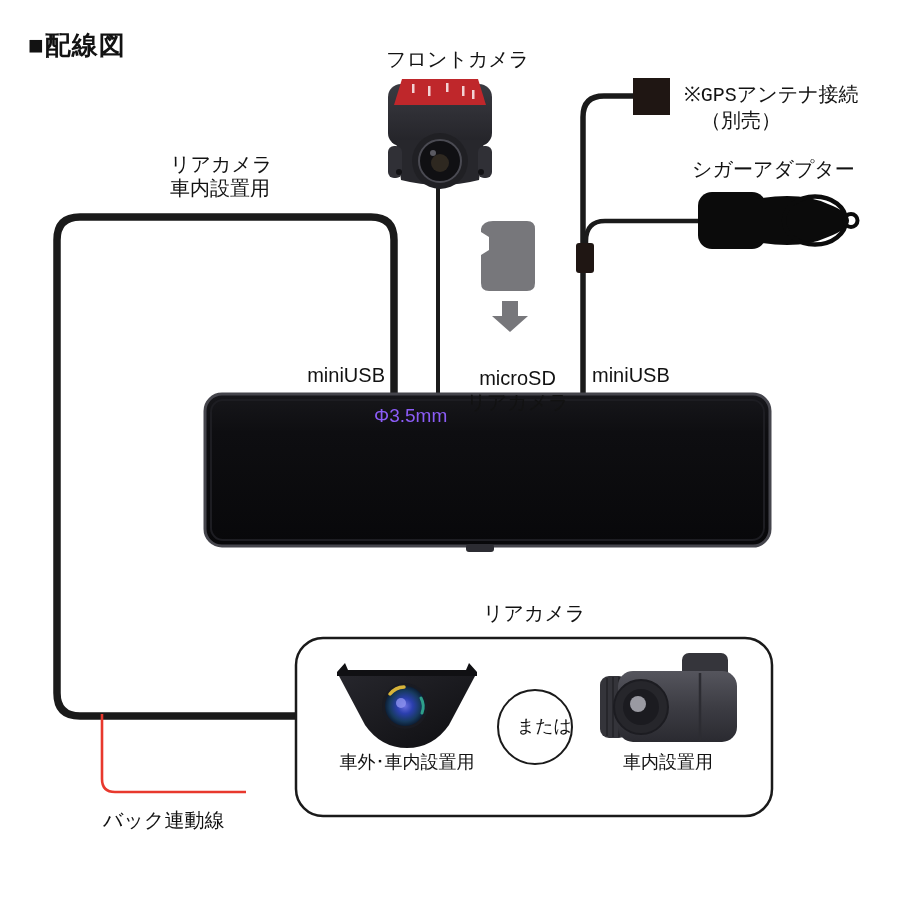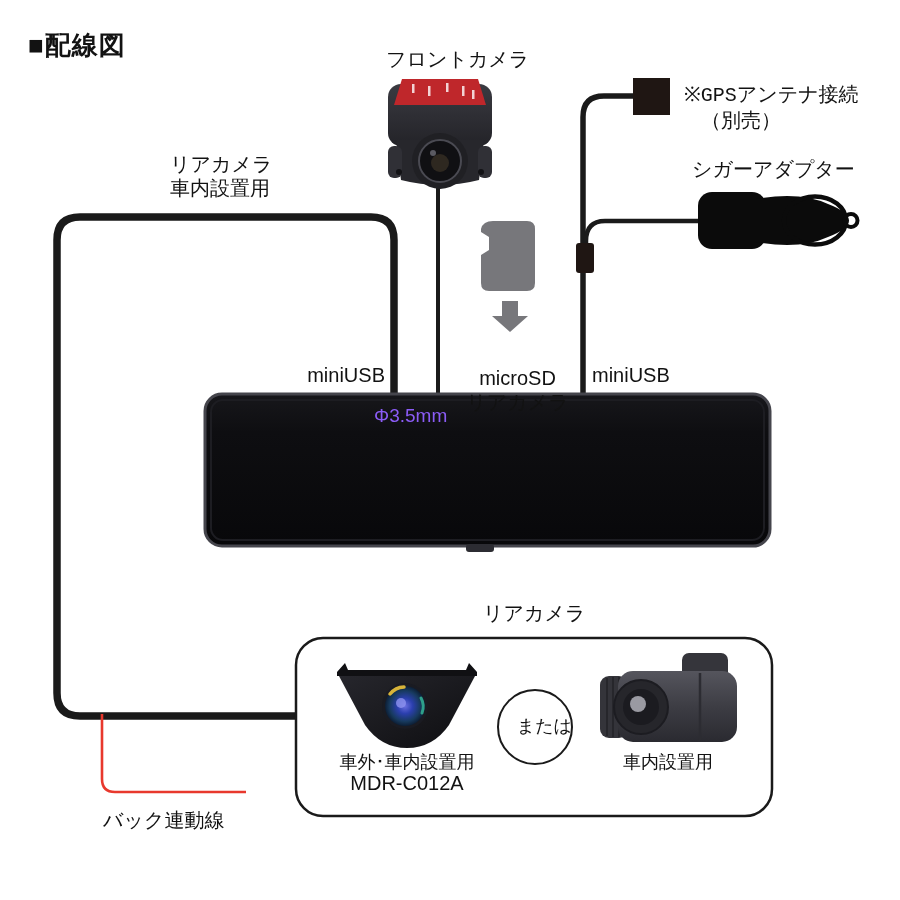--- a/index.html
+++ b/index.html
@@ -159,21 +159,20 @@
   <div class="lbl miniusb-right">miniUSB</div>
 
   <div class="lbl jack-label">Φ3.5mm</div>
 
   <div class="lbl rear-camera-label">リアカメラ</div>
 
   <div class="lbl or-label">または</div>
 
   <div class="lbl cam-a-caption">
     <div>車外･車内設置用</div>
-    <div class="model-line">MDR-C012A</div>
   </div>
 
   <div class="lbl cam-b-caption">
     <div>車内設置用</div>
   </div>
 
   <div class="lbl back-wire-label">バック連動線</div>
 
 </div>
 

